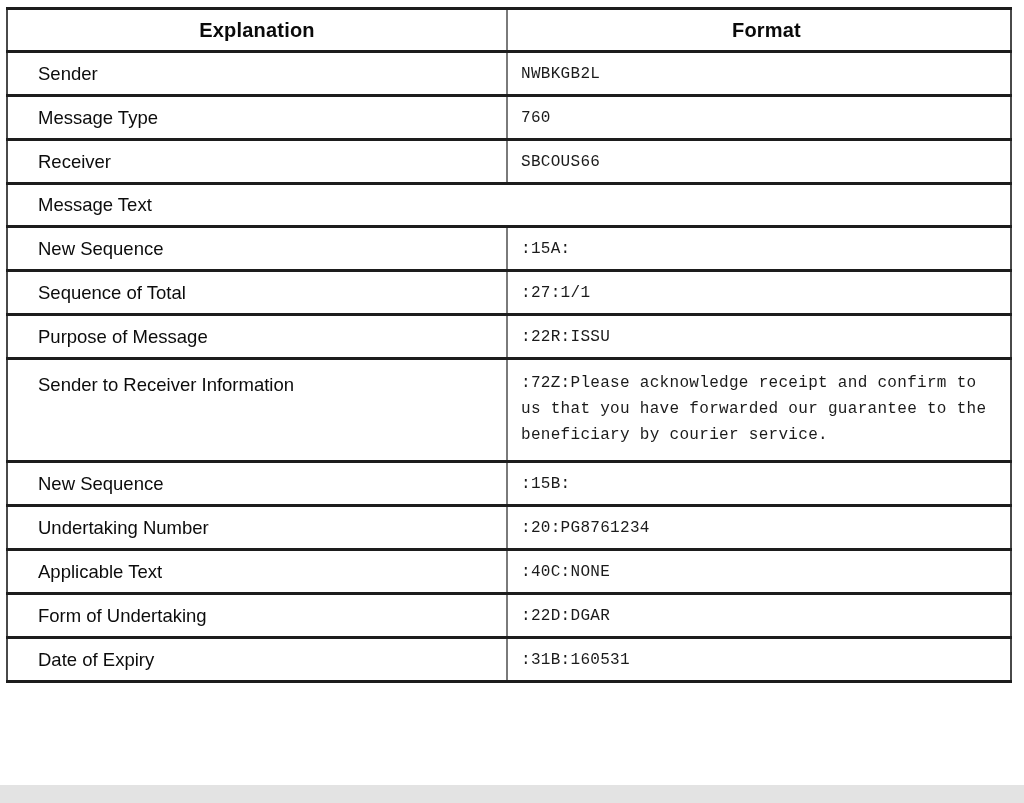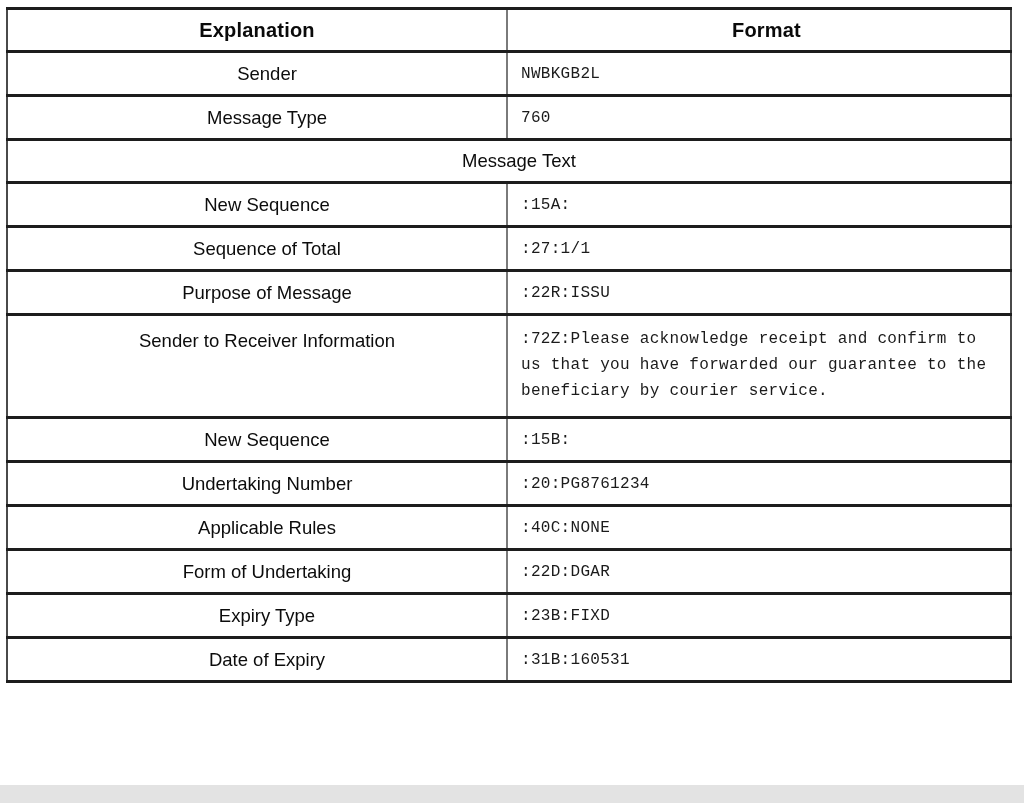--- a/index.html
+++ b/index.html
@@ -46,21 +46,21 @@
     height: 38px;
     font-size: 20px;
     font-weight: bold;
     color: #0a0a0a;
     letter-spacing: 0.2px;
   }
   td.explanation {
     height: 41px;
     font-size: 18.5px;
     color: #0c0c0c;
-    text-align: center;
+    text-align: left;
     padding: 0 10px 0 30px;
   }
   td.format, th.format-h {
     border-left: 2px solid #7a7a7a;
     padding-left: 16px;
   }
   td.format {
     font-family: "Liberation Mono", "DejaVu Sans Mono", monospace;
     font-size: 16px;
     color: #1b1b1b;
@@ -100,20 +100,24 @@
   <tbody>
     <tr>
       <td class="explanation">Sender</td>
       <td class="format">NWBKGB2L</td>
     </tr>
     <tr>
       <td class="explanation">Message Type</td>
       <td class="format">760</td>
     </tr>
     <tr>
+      <td class="explanation">Receiver</td>
+      <td class="format">SBCOUS66</td>
+    </tr>
+    <tr>
       <td class="explanation span-cell" colspan="2">Message Text</td>
     </tr>
     <tr>
       <td class="explanation">New Sequence</td>
       <td class="format">:15A:</td>
     </tr>
     <tr>
       <td class="explanation">Sequence of Total</td>
       <td class="format">:27:1/1</td>
     </tr>
@@ -127,30 +131,26 @@
     </tr>
     <tr>
       <td class="explanation">New Sequence</td>
       <td class="format">:15B:</td>
     </tr>
     <tr>
       <td class="explanation">Undertaking Number</td>
       <td class="format">:20:PG8761234</td>
     </tr>
     <tr>
-      <td class="explanation">Applicable Rules</td>
+      <td class="explanation">Applicable Text</td>
       <td class="format">:40C:NONE</td>
     </tr>
     <tr>
       <td class="explanation">Form of Undertaking</td>
       <td class="format">:22D:DGAR</td>
-    </tr>
-    <tr>
-      <td class="explanation">Expiry Type</td>
-      <td class="format">:23B:FIXD</td>
     </tr>
     <tr>
       <td class="explanation">Date of Expiry</td>
       <td class="format">:31B:160531</td>
     </tr>
   </tbody>
 </table>
 
 <div class="bottom-strip"></div>
 

